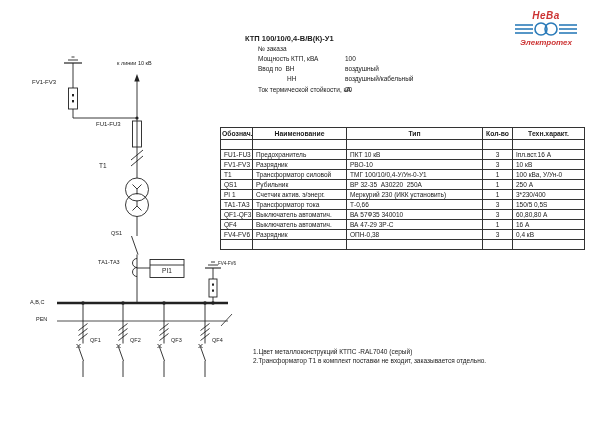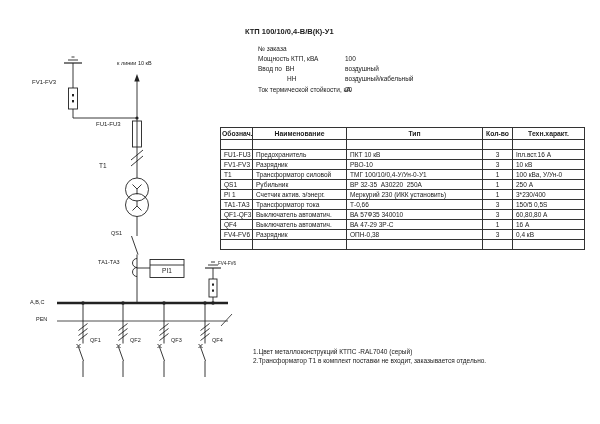--- a/index.html
+++ b/index.html
@@ -10,21 +10,21 @@
   .canvas *{box-sizing:border-box;}
   svg.schematic{position:absolute;left:0;top:0;}
   .lbl{position:absolute;font-size:5.5px;color:#1a1a1a;white-space:nowrap;line-height:1;}
   .lbl.big{font-size:6.5px;}
   .lbl.med{font-size:6px;}
   .lbl.tiny{font-size:4.5px;}
   .pi1-label{position:absolute;left:150px;top:267px;width:34px;text-align:center;font-size:6.5px;}
 
   
   .title-block{position:absolute;left:245px;top:27px;width:230px;font-size:6.5px;}
-  .tb-title{position:absolute;left:0;top:0;font-weight:bold;font-size:7.5px;white-space:nowrap;}
+  .tb-title{position:absolute;left:0;top:7px;font-weight:bold;font-size:7.5px;white-space:nowrap;}
   .tb-row{position:absolute;left:13px;width:210px;height:9px;}
   .tb-label{white-space:pre;}
   .tb-label.indent{margin-left:29px;}
   .tb-value{position:absolute;left:87px;top:0;white-space:nowrap;}
 
   
   .logo{position:absolute;left:511px;top:11px;width:70px;text-align:center;line-height:1;}
   .logo-top{font-size:10px;font-weight:bold;font-style:italic;color:#cc3333;letter-spacing:.5px;}
   .logo-bottom{font-size:8px;font-weight:bold;font-style:italic;color:#cc3333;margin-top:-1px;}
 
@@ -201,20 +201,34 @@
     <div class="tb-row" style="top:48px;">
       <span class="tb-label indent">НН</span>
       <span class="tb-value">воздушный/кабельный</span>
     </div>
     <div class="tb-row" style="top:59px;">
       <span class="tb-label">Ток термической стойкости, кА</span>
       <span class="tb-value">20</span>
     </div>
   </div>
 
+  <div class="logo">
+    <div class="logo-top">НеВа</div>
+    <svg width="64" height="16" viewBox="0 0 64 16" stroke="#2b7bb9" stroke-width="1.6" fill="none">
+      <line x1="1" y1="4" x2="19" y2="4"></line>
+        <line x1="1" y1="8" x2="19" y2="8"></line>
+        <line x1="1" y1="12" x2="19" y2="12"></line>
+      <circle cx="27" cy="8" r="6"></circle>
+        <circle cx="37" cy="8" r="6"></circle>
+      <line x1="45" y1="4" x2="63" y2="4"></line>
+        <line x1="45" y1="8" x2="63" y2="8"></line>
+        <line x1="45" y1="12" x2="63" y2="12"></line>
+    </svg>
+    <div class="logo-bottom">Электротех</div>
+  </div>
 
   <table class="spec">
     <colgroup>
       <col style="width:32px;">
         <col style="width:94px;">
         <col style="width:136px;">
         <col style="width:30px;">
         <col style="width:72px;">
     </colgroup>
     <tbody>

